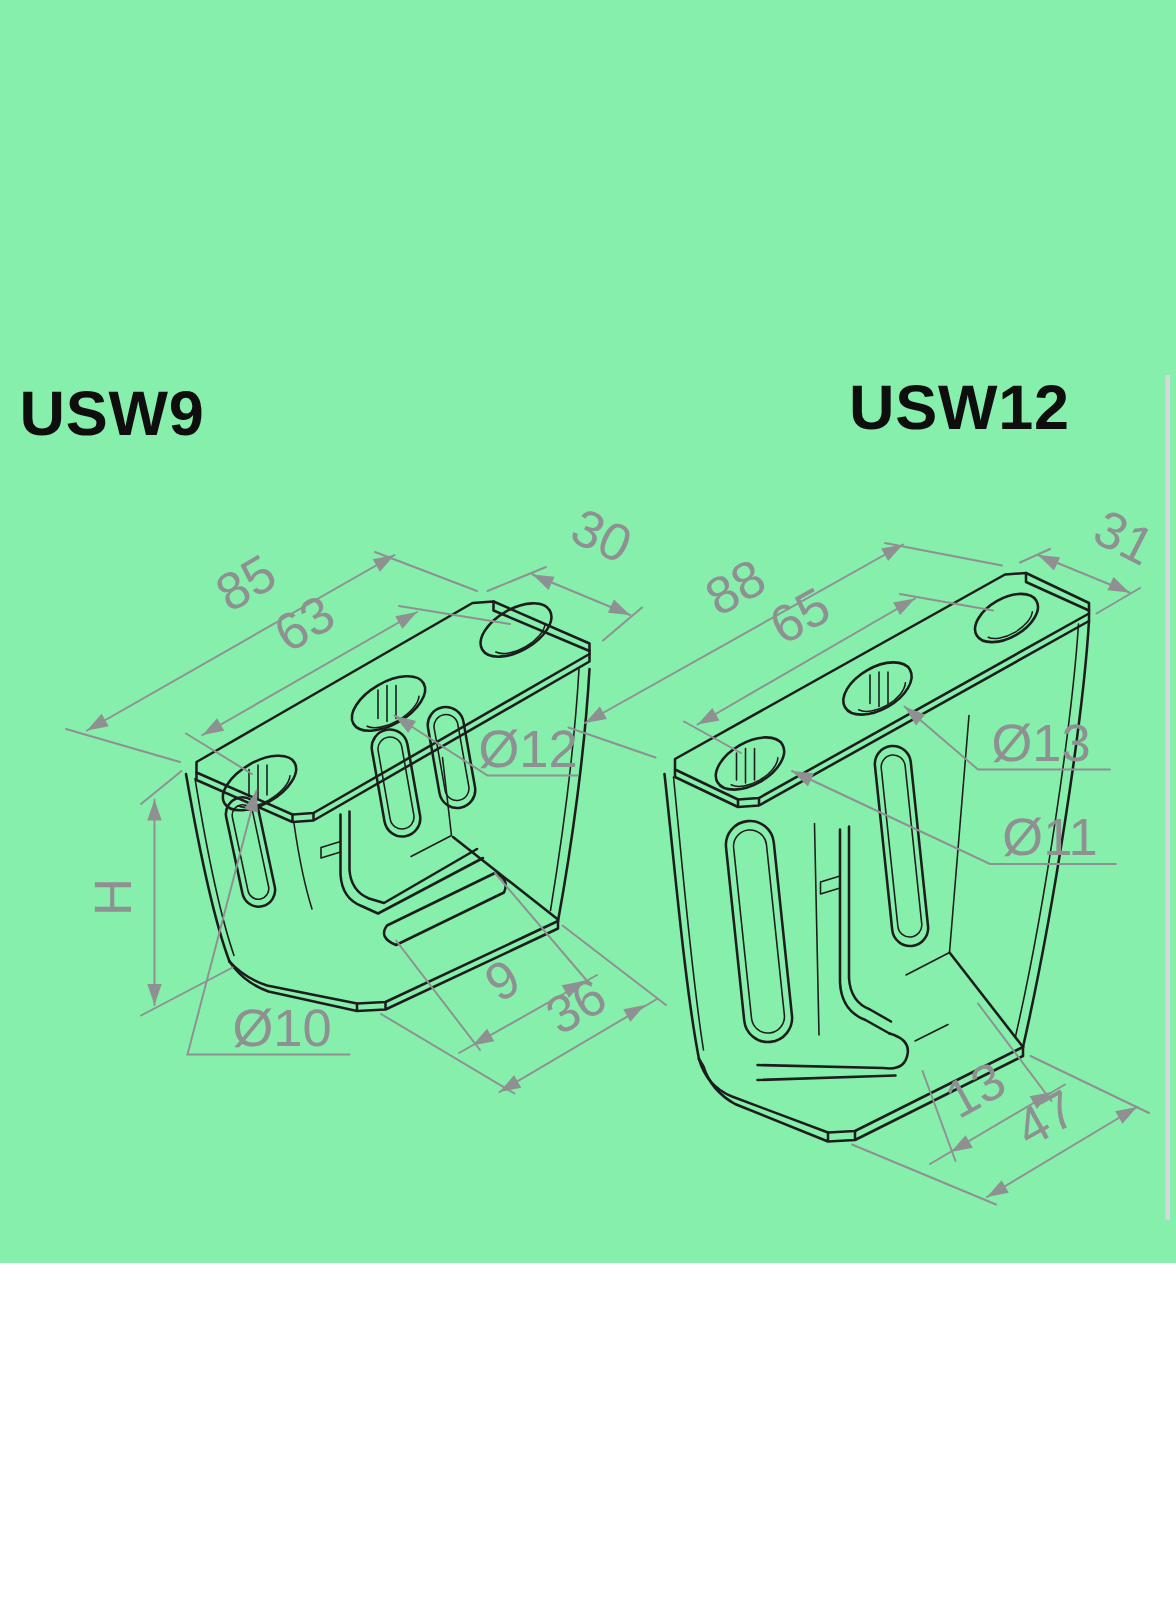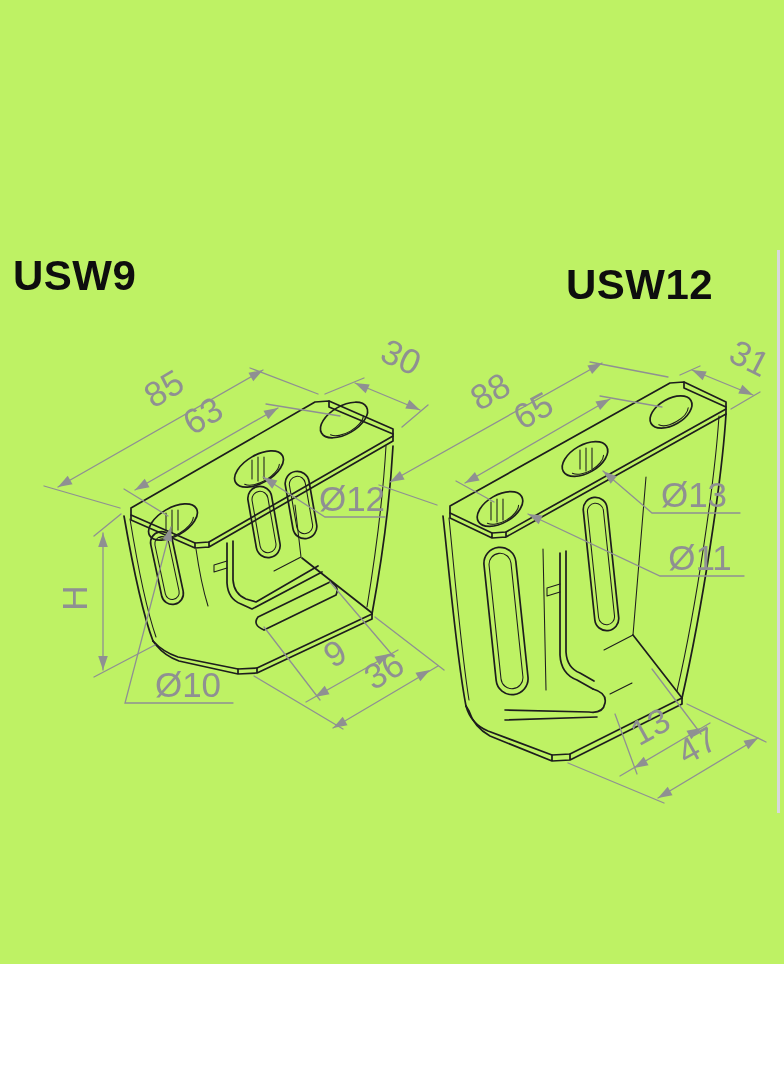--- a/index.html
+++ b/index.html
@@ -1,21 +1,21 @@
 <!DOCTYPE html>
 <html><head>
 <meta charset="utf-8">
 <style>
   html,body{margin:0;padding:0;background:#ffffff;}
-  #canvas{position:relative;width:784px;height:964px;background:#bef264;overflow:hidden;
+  #canvas{position:relative;width:784px;height:842px;background:#86efac;overflow:hidden;
           font-family:"Liberation Sans",sans-serif;}
   .title{position:absolute;font-family:"Liberation Sans",sans-serif;font-weight:bold;
          font-size:42px;color:#0e0e0e;letter-spacing:0.5px;white-space:nowrap;}
   #title-usw9{left:13px;top:252px;}
-  #title-usw12{left:566px;top:261px;}
+  #title-usw12{left:566px;top:248px;}
   #drawing-svg{position:absolute;left:0;top:0;}
   .ol{stroke:#1d1d1d;stroke-width:1.7;fill:none;stroke-linejoin:round;stroke-linecap:round;}
   .ol2{stroke:#1d1d1d;stroke-width:1.05;fill:none;stroke-linejoin:round;stroke-linecap:round;}
   .dim{stroke:#8f9092;stroke-width:1.3;fill:none;stroke-linecap:round;}
   .arr{fill:#8f9092;stroke:none;}
   .dimt{fill:#8f9092;font-family:"Liberation Sans",sans-serif;font-size:35px;text-anchor:middle;}
   #page-border{position:absolute;left:777px;top:250px;width:3px;height:563px;background:#d7d9dd;}
 </style>
 </head>
 <body>

